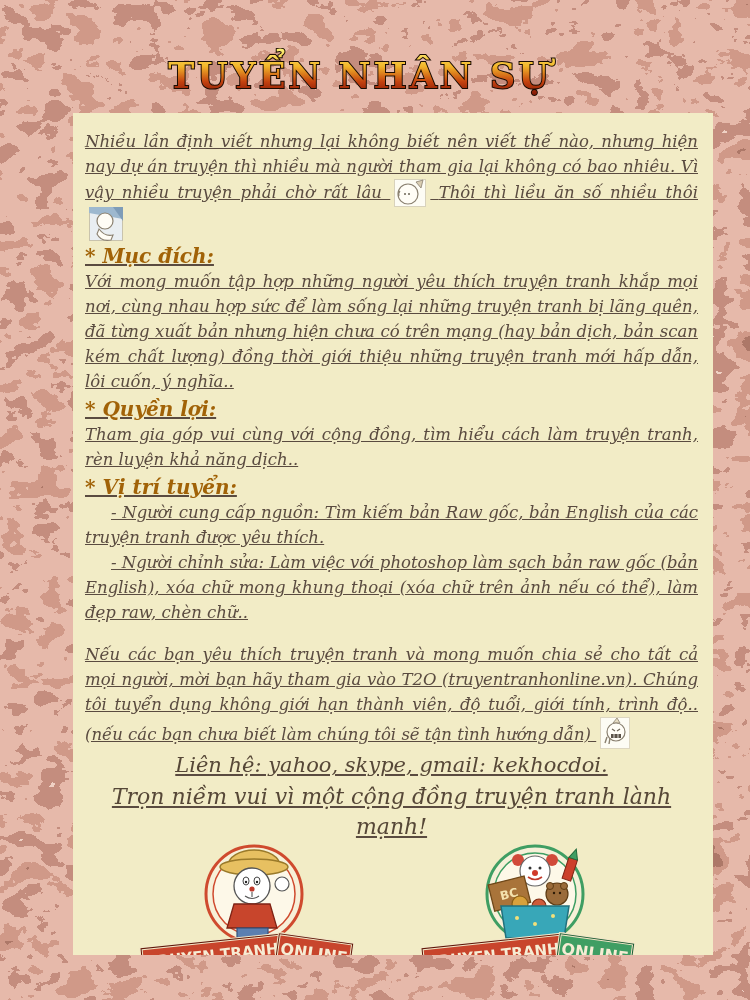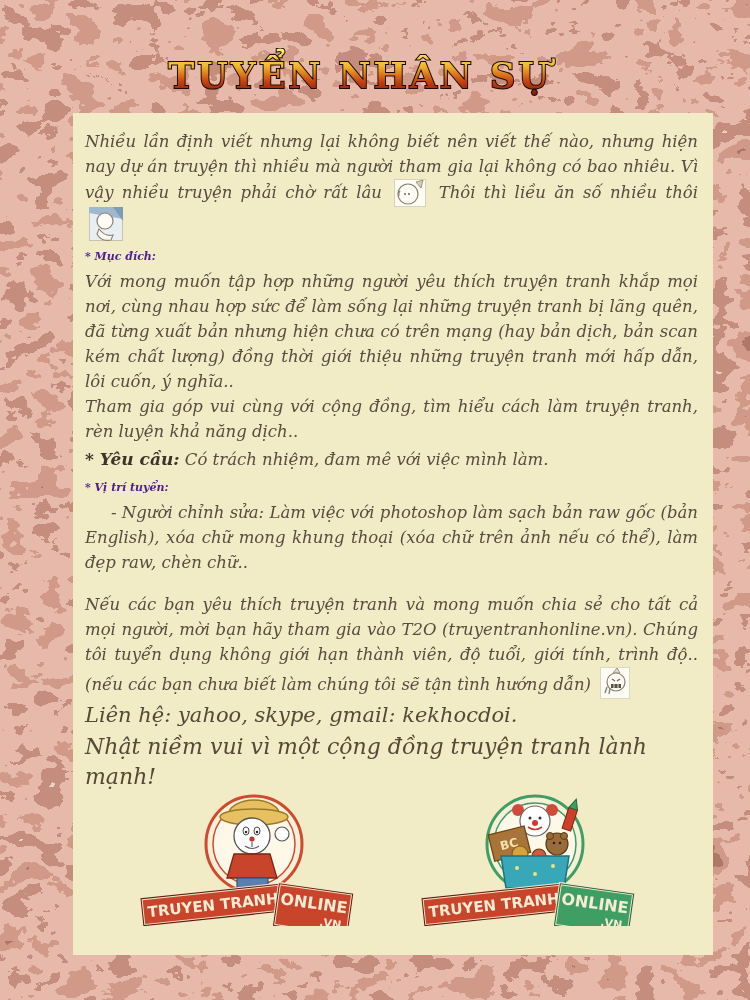--- a/index.html
+++ b/index.html
@@ -7,29 +7,29 @@
     width:750px;height:1000px;position:relative;overflow:hidden;
     background:#9c5a47;
     font-family:"DejaVu Serif", serif;
   }
   #bg-texture{position:absolute;top:0;left:0;width:750px;height:1000px;display:block;}
   .title-wrap{position:absolute;top:48px;left:40px;width:640px;height:56px;}
   .panel{
     position:absolute;left:73px;top:113px;width:640px;height:842px;
     background:#f2ecc6;box-sizing:border-box;
     padding:16px 15px 0 12px;overflow:hidden;
-    font-style:italic;color:#5a4b40;font-size:16.5px;line-height:25px;
+    font-style:italic;color:#5a4b40;font-size:16.5px;line-height:25px;text-decoration:underline;
   }
   .para{margin:0;text-align:justify;}
-  .heading{font-weight:bold;color:#4c1d95;margin:3px 0 0 0;font-size:11px;text-align:left;}
+  .heading{font-weight:bold;color:#a16207;margin:3px 0 0 0;font-size:20px;text-align:left;}
   .inline-head{font-weight:bold;color:#3e332a;font-size:17px;}
   .hang{text-indent:26px;margin:0;text-align:justify;}
   .inline-line{margin:3px 0 0 0;text-align:left;}
   .gap{height:17px;}
-  .center-line{font-size:21px;line-height:29px;margin:2px 0 0 0;color:#564737;}
+  .center-line{text-align:center;font-size:21px;line-height:29px;margin:2px 0 0 0;color:#564737;}
   .slogan{font-size:22px;line-height:30px;}
   .logos{display:flex;justify-content:space-evenly;align-items:flex-end;margin-top:2px;}
   .emo{display:inline-block;vertical-align:-9px;margin:0 4px;line-height:0;}
   svg text{font-family:"DejaVu Serif", serif;}
   .banner-text{font-family:"DejaVu Sans", sans-serif;font-weight:bold;font-style:normal;}
 </style>
 </head>
 <body>
 
 <svg id="bg-texture" xmlns="http://www.w3.org/2000/svg" width="750" height="1000">
@@ -83,50 +83,48 @@
         <path d="M24 0 L34 0 L34 14 Z" fill="#7e9cb8"></path>
         <circle cx="16" cy="14" r="8" fill="#fffdf6" stroke="#8a8070" stroke-width="1.2"></circle>
         <path d="M10 22 q6 8 14 6 l-2 5 q-10 2 -14 -6 Z" fill="#fffdf6" stroke="#8a8070" stroke-width="1.1"></path>
       </svg>
     </span>
   </p>
 
   <p class="heading">* Mục đích:</p>
   <p class="para">Với mong muốn tập hợp những người yêu thích truyện tranh khắp mọi nơi, cùng nhau hợp sức để làm sống lại những truyện tranh bị lãng quên, đã từng xuất bản nhưng hiện chưa có trên mạng (hay bản dịch, bản scan kém chất lượng) đồng thời giới thiệu những truyện tranh mới hấp dẫn, lôi cuốn, ý nghĩa..</p>
 
+  <p class="heading">* Quyền lợi:</p>
   <p class="para">Tham gia góp vui cùng với cộng đồng, tìm hiểu cách làm truyện tranh, rèn luyện khả năng dịch..</p>
 
-  <p class="inline-line">
-    <span class="inline-head">* Yêu cầu:</span>
-    <span>Có trách nhiệm, đam mê với việc mình làm.</span>
-  </p>
 
 
   <p class="heading">* Vị trí tuyển:</p>
+  <p class="hang">- Người cung cấp nguồn: Tìm kiếm bản Raw gốc, bản English của các truyện tranh được yêu thích.</p>
   <p class="hang">- Người chỉnh sửa: Làm việc với photoshop làm sạch bản raw gốc (bản English), xóa chữ mong khung thoại (xóa chữ trên ảnh nếu có thể), làm đẹp raw, chèn chữ..</p>
 
   <div class="gap"></div>
 
   <p class="para">
     <span>Nếu các bạn yêu thích truyện tranh và mong muốn chia sẻ cho tất cả mọi người, mời bạn hãy tham gia vào T2O (truyentranhonline.vn). Chúng tôi tuyển dụng không giới hạn thành viên, độ tuổi, giới tính, trình độ.. (nếu các bạn chưa biết làm chúng tôi sẽ tận tình hướng dẫn)</span>
     <span class="emo">
       <svg width="30" height="32" viewBox="0 0 30 32">
         <rect x="0.5" y="0.5" width="29" height="31" fill="#fdfcf4" stroke="#ddd6c0"></rect>
         <path d="M13 6 L17 1 L20 6 Z" fill="#e6dcc2" stroke="#8a8070" stroke-width="0.8"></path>
         <circle cx="16" cy="15" r="9" fill="#fffdf6" stroke="#8a8070" stroke-width="1.2"></circle>
         <path d="M12 12 l3 2 M20 12 l-3 2" stroke="#6b6355" stroke-width="1.2" fill="none"></path>
         <rect x="11" y="17" width="10" height="4" fill="#5a5248"></rect>
         <path d="M14 17 v4 M18 17 v4" stroke="#fffdf6" stroke-width="0.8"></path>
         <path d="M7 20 l-2 6 M10 21 l-1 6" stroke="#8a8070" stroke-width="1.4" fill="none"></path>
       </svg>
     </span>
   </p>
 
   <p class="center-line">Liên hệ: yahoo, skype, gmail: kekhocdoi.</p>
-  <p class="center-line slogan">Nhật niềm vui vì một cộng đồng truyện tranh lành mạnh!</p>
+  <p class="center-line slogan">Trọn niềm vui vì một cộng đồng truyện tranh lành mạnh!</p>
 
   <div class="logos">
 
     <svg width="230" height="132" viewBox="0 0 230 132">
       <circle cx="118" cy="50" r="48" fill="#f7f0d8" stroke="#cf4a2e" stroke-width="3"></circle>
       <circle cx="118" cy="50" r="41" fill="#fdf8e8" stroke="#cf4a2e" stroke-width="1.5"></circle>
       <path d="M92 22 a26 16 0 0 1 52 0 Z" fill="#e7c061" stroke="#9a7a2a" stroke-width="1.5"></path>
       <ellipse cx="118" cy="23" rx="34" ry="8" fill="#e7c061" stroke="#9a7a2a" stroke-width="1.5"></ellipse>
       <circle cx="146" cy="40" r="7" fill="#fff" stroke="#555" stroke-width="1.2"></circle>
       <circle cx="116" cy="42" r="18" fill="#ffffff" stroke="#555" stroke-width="1.3"></circle>

